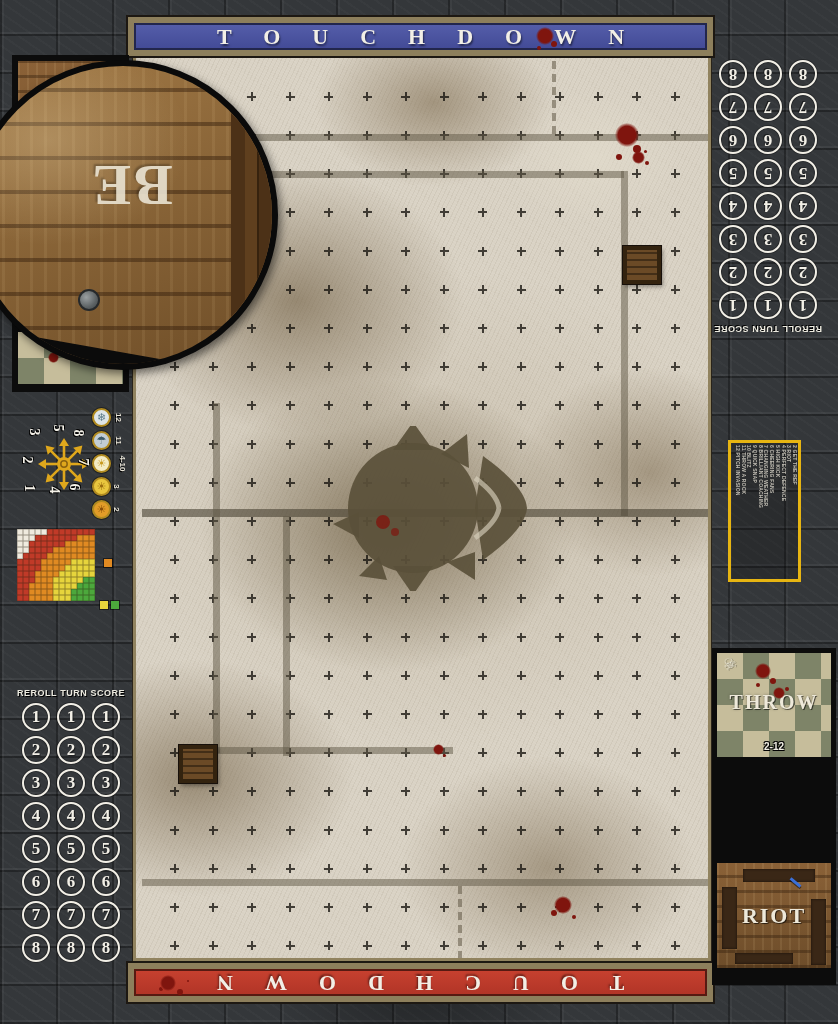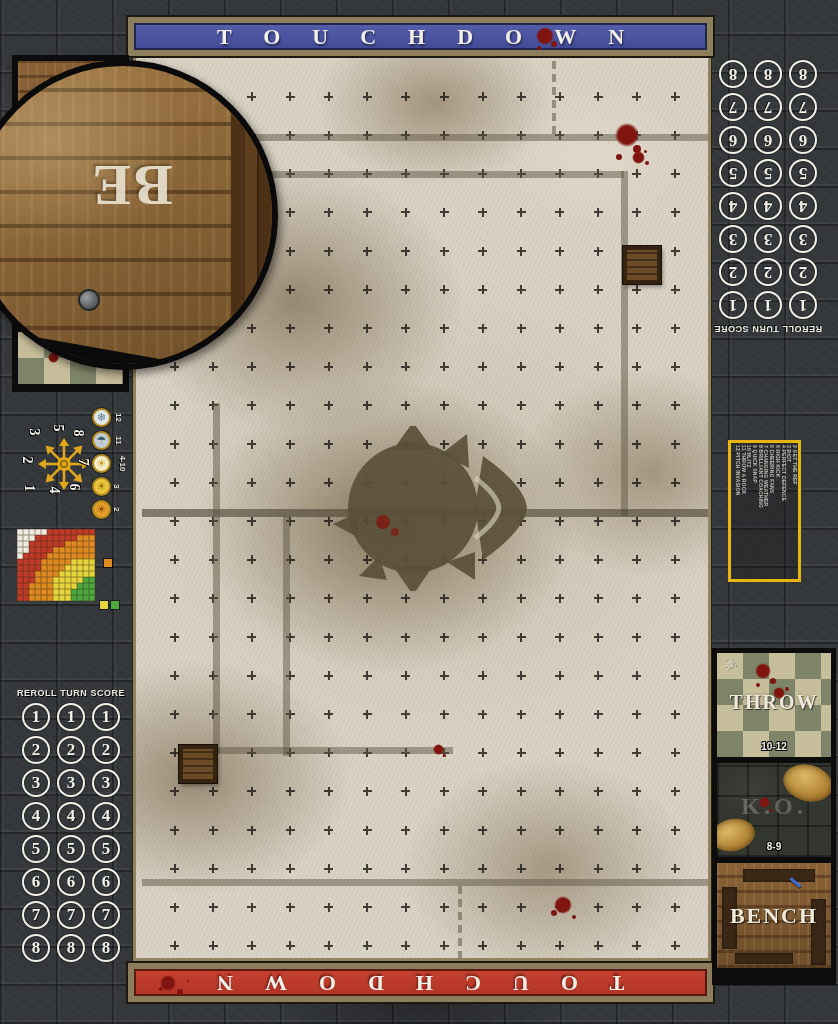--- a/index.html
+++ b/index.html
@@ -811,38 +811,31 @@
         <div class="ko-line">10 BLITZ</div>
         <div class="ko-line">11 THROW A ROCK</div>
         <div class="ko-line">12 PITCH INVASION</div>
       </div>
   </div>
 
   <div id="dugout-right">
     <div class="box checker" style="top:5px;height:104px;">
       <span class="icon" style="position:absolute;left:6px;top:2px;font-size:15px;color:#e4e0d0;transform:rotate(-25deg);text-shadow:1px 1px 0 rgba(0,0,0,.4);">☠</span>
       <div class="dug-label" style="top:38px;font-size:20px;letter-spacing:2px;">THROW</div>
-      <div class="dug-range" style="top:88px;">10-12</div>
+      <div class="dug-range" style="top:88px;">2-12</div>
       <div class="splat" style="left:38px;top:10px;width:16px;height:16px;box-shadow:10px 10px 0 -5px #7f150e,-5px 14px 0 -6px #7f150e;"></div>
       <div class="splat" style="left:56px;top:34px;width:12px;height:12px;box-shadow:8px -4px 0 -4px #7f150e;"></div>
-    </div>
-    <div class="box ko-bg" style="top:115px;height:94px;">
-      <div class="hay" style="left:66px;top:2px;width:50px;height:36px;transform:rotate(15deg);"></div>
-      <div class="hay" style="left:-6px;top:56px;width:44px;height:32px;transform:rotate(-12deg);"></div>
-      <div class="dug-label" style="top:30px;font-size:24px;letter-spacing:4px;color:rgba(170,172,162,.4);text-shadow:none;">K.O.</div>
-      <div class="dug-range" style="top:78px;">8-9</div>
-      <div class="splat" style="left:42px;top:34px;width:11px;height:11px;box-shadow:6px 8px 0 -4px #7f150e;"></div>
     </div>
     <div class="box wood" style="top:215px;height:105px;">
       <div class="bench-plank" style="left:26px;top:6px;width:72px;height:13px;"></div>
       <div class="bench-plank" style="left:5px;top:24px;width:15px;height:62px;"></div>
       <div class="bench-plank" style="left:94px;top:36px;width:15px;height:66px;"></div>
       <div class="bench-plank" style="left:18px;top:90px;width:58px;height:11px;"></div>
       <div style="position:absolute;left:72px;top:18px;width:13px;height:3px;background:#3a6fd8;transform:rotate(40deg);box-shadow:1px 1px 0 rgba(0,0,0,.5);"></div>
-      <div class="dug-label" style="top:40px;font-size:22px;letter-spacing:2px;">BENCH</div>
+      <div class="dug-label" style="top:40px;font-size:22px;letter-spacing:2px;">RIOT</div>
     </div>
   </div>
 
   <div id="dugout-left">
     <div class="wood" style="position:absolute;left:6px;top:6px;width:105px;height:257px;"></div>
     <div class="checker" style="position:absolute;left:6px;top:277px;width:105px;height:52px;">
       <div class="splat" style="left:68px;top:6px;width:15px;height:15px;box-shadow:-10px 8px 0 -5px #7f150e,6px 14px 0 -6px #7f150e;"></div>
       <div class="splat" style="left:30px;top:20px;width:11px;height:11px;box-shadow:9px -3px 0 -4px #7f150e;"></div>
       <span class="icon" style="position:absolute;right:8px;top:18px;font-size:12px;color:#c9a85a;transform:rotate(30deg);">☠</span>
     </div>

